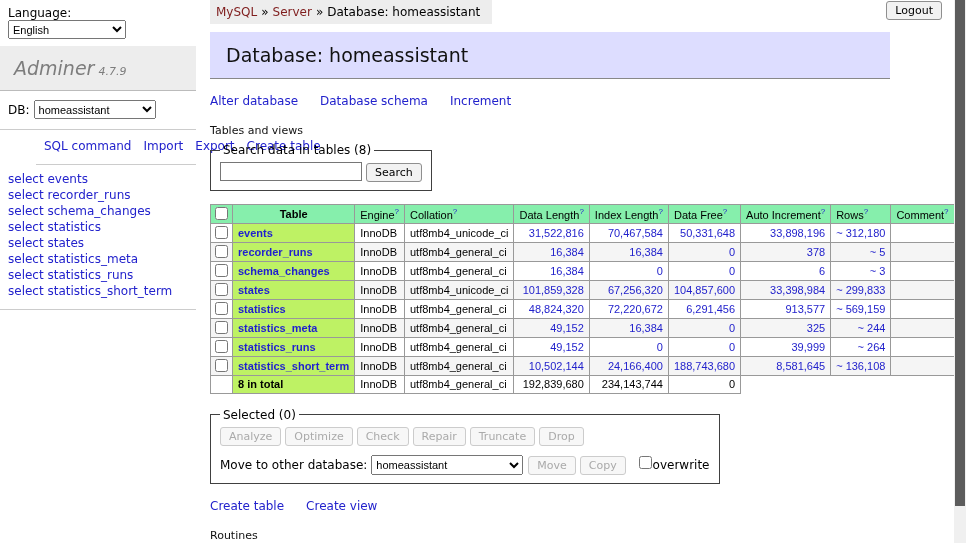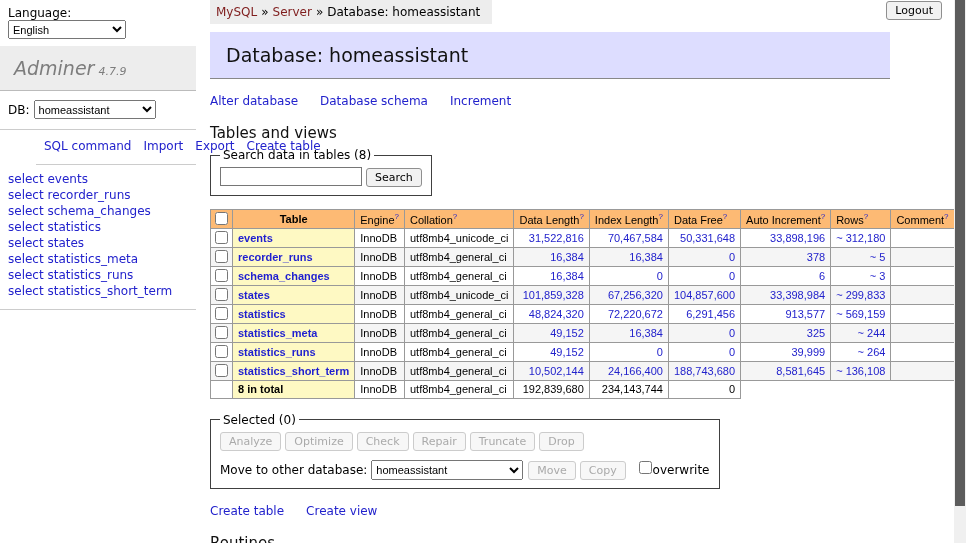--- a/index.html
+++ b/index.html
@@ -32,37 +32,37 @@
   .breadcrumb .current { color:#000; }
   .logout-btn { position:absolute; top:1px; right:24px; }
   button, .btn { font-family:"DejaVu Sans", sans-serif; font-size:11px; padding:2px 8px;
                  border:1px solid #8f8f8f; border-radius:3px; background:#f2f2f2; color:#000; cursor:pointer; }
   button:disabled { color:#aaa; border-color:#ccc; background:#f7f7f7; cursor:default; }
 
   h2.page-title { margin:8px 66px 0 0; padding:12px 16px; background:#ddddff;
                   border-bottom:1px solid #888; font-size:19px; font-weight:normal; color:#111; }
   .links-row { margin:15px 0 0; }
   .links-row a { margin-right:22px; }
-  h3.section { margin:16px 0 0; font-size:15px; font-weight:normal; color:#111; }
+  h3.section { margin:16px 0 0; font-size:11px; font-weight:normal; color:#111; }
 
   fieldset { display:inline-block; border:1px solid #404040; padding:5px 9px 8px; margin:6px 0 0; }
   fieldset legend { font-size:12px; padding:0 3px; }
   .search-box input[type=text] { width:142px; height:19px; border:1px solid #767676; font-size:11px; padding:1px 3px; }
   .search-box button { margin-left:4px; }
 
   
   table.tables { border-collapse:collapse; margin-top:13px; font-family:"Liberation Sans", sans-serif;
                  font-size:11px; }
   table.tables th, table.tables td { border:1px solid #999; padding:2px 5px; height:18px; white-space:nowrap; }
-  table.tables thead th, table.tables thead td { background:#fdba74; font-weight:normal; text-align:left; }
+  table.tables thead th, table.tables thead td { background:#86efac; font-weight:normal; text-align:left; }
   table.tables thead th.col-table { font-weight:bold; text-align:center; }
   table.tables thead td.col-check, table.tables td.col-check { text-align:center; padding:1px 3px; }
   sup.help { font-size:8px; }
   sup.help a { color:#2222cc; }
-  table.tables tbody th { background:#fef9c3; text-align:left; font-weight:bold; }
+  table.tables tbody th { background:#bef264; text-align:left; font-weight:bold; }
   table.tables tbody tr.even td { background:#f5f5f5; }
   table.tables a.tbl-name { font-weight:bold; color:#1f1fd0; }
   td.num { text-align:right; }
   td.num a { color:#2222cc; }
   tr.total-row th { background:#fff; color:#000; }
   tr.total-row td.num { color:#000; }
   input[type=checkbox] { width:13px; height:13px; margin:1px; }
 
   
   .selected-box { margin-top:14px; min-width:396px; }

